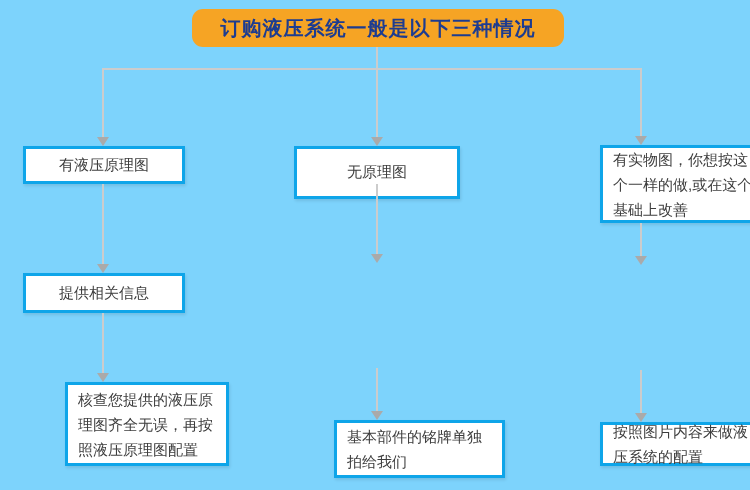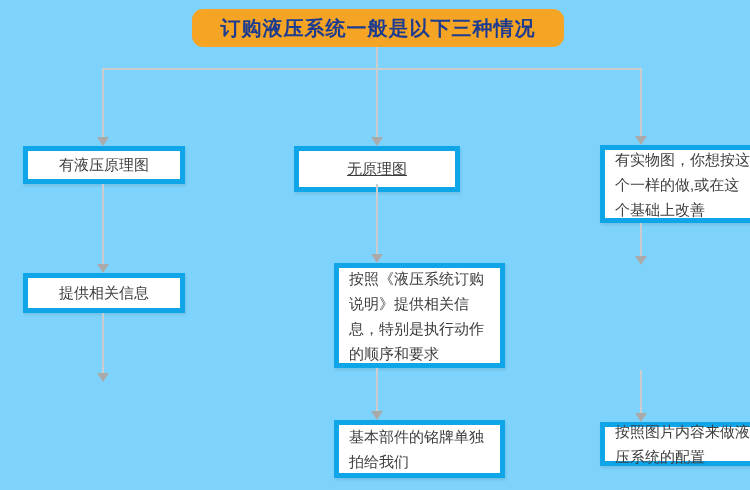--- a/index.html
+++ b/index.html
@@ -16,21 +16,21 @@
   .line { position:absolute; background:#CCCCCC; }
   .line.v { width:2px; }
   .line.h { height:2px; }
   .arrow {
     position:absolute; width:0; height:0;
     border-left:6px solid transparent; border-right:6px solid transparent;
     border-top:9px solid #AAAAAA;
   }
   .box {
     position:absolute; box-sizing:border-box; background:#ffffff;
-    border:5px solid #0ea5e9; box-shadow:1px 2px 3px rgba(0,0,0,0.10);
+    border:3px solid #0ea5e9; box-shadow:1px 2px 3px rgba(0,0,0,0.10);
     color:#3D3D3D; font-size:15px;
     display:flex; align-items:center;
   }
   .box.center { justify-content:center; text-align:center; }
   .box.multi { padding:3px 10px; text-align:left; line-height:25px;margin-left:42px; }
 </style>
 </head>
 <body>
 
 <div class="canvas">
@@ -47,25 +47,25 @@
   <div class="arrow" style="left:97px; top:137px;"></div>
   <div class="arrow" style="left:371px; top:137px;"></div>
   <div class="arrow" style="left:635px; top:136px;"></div>
 
   <div class="box center" style="left:23px; top:146px; width:162px; height:38px;">有液压原理图</div>
   <div class="line v" style="left:102px; top:184px; height:81px;"></div>
   <div class="arrow" style="left:97px; top:264px;"></div>
   <div class="box center" style="left:23px; top:273px; width:162px; height:40px;">提供相关信息</div>
   <div class="line v" style="left:102px; top:313px; height:61px;"></div>
   <div class="arrow" style="left:97px; top:373px;"></div>
+  <div class="box multi" style="left:23px; top:382px; width:164px; height:84px;">核查您提供的液压原理图齐全无误，再按照液压原理图配置</div>
 
-  <div class="box center" style="left:294px; top:146px; width:166px; height:46px;text-decoration:underline;">无原理图</div>
+  <div class="box center" style="left:294px; top:146px; width:166px; height:53px;">无原理图</div>
   <div class="line v" style="left:376px; top:184px; height:71px;"></div>
   <div class="arrow" style="left:371px; top:254px;"></div>
-  <div class="box multi" style="left:292px; top:263px; width:171px; height:105px;">按照《液压系统订购说明》提供相关信息，特别是执行动作的顺序和要求</div>
   <div class="line v" style="left:376px; top:368px; height:44px;"></div>
   <div class="arrow" style="left:371px; top:411px;"></div>
   <div class="box multi" style="left:292px; top:420px; width:171px; height:58px;">基本部件的铭牌单独拍给我们</div>
 
   <div class="box multi" style="left:558px; top:145px; width:167px; height:78px;">有实物图，你想按这个一样的做,或在这个基础上改善</div>
   <div class="line v" style="left:640px; top:223px; height:34px;"></div>
   <div class="arrow" style="left:635px; top:256px;"></div>
   <div class="line v" style="left:640px; top:370px; height:44px;"></div>
   <div class="arrow" style="left:635px; top:413px;"></div>
   <div class="box multi" style="left:558px; top:422px; width:167px; height:44px;">按照图片内容来做液压系统的配置</div>

